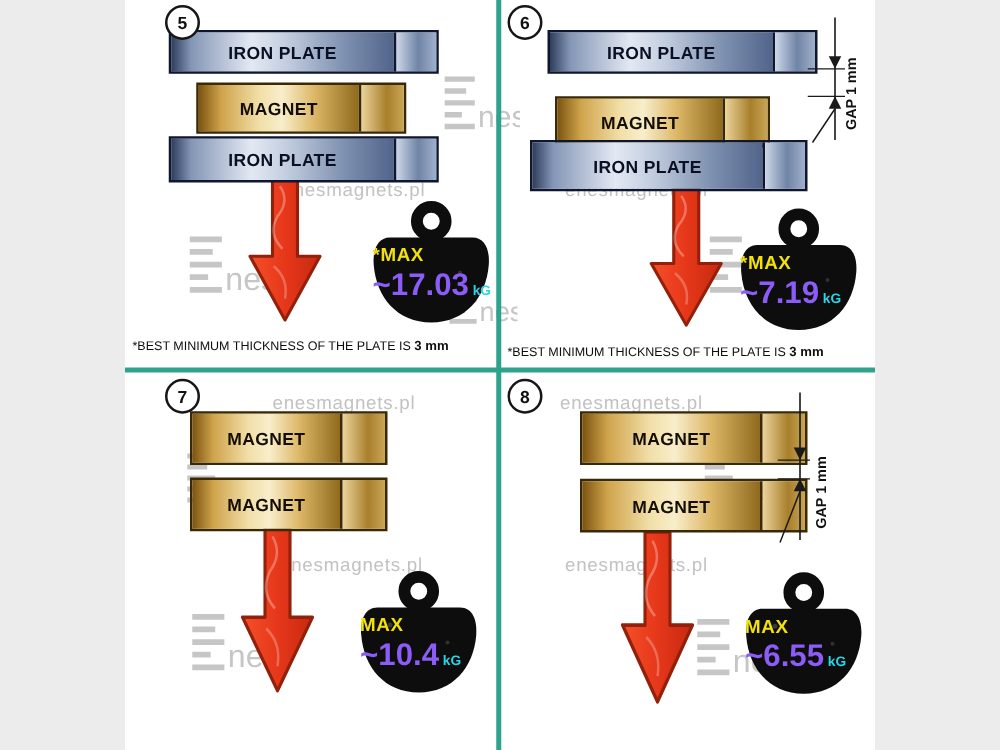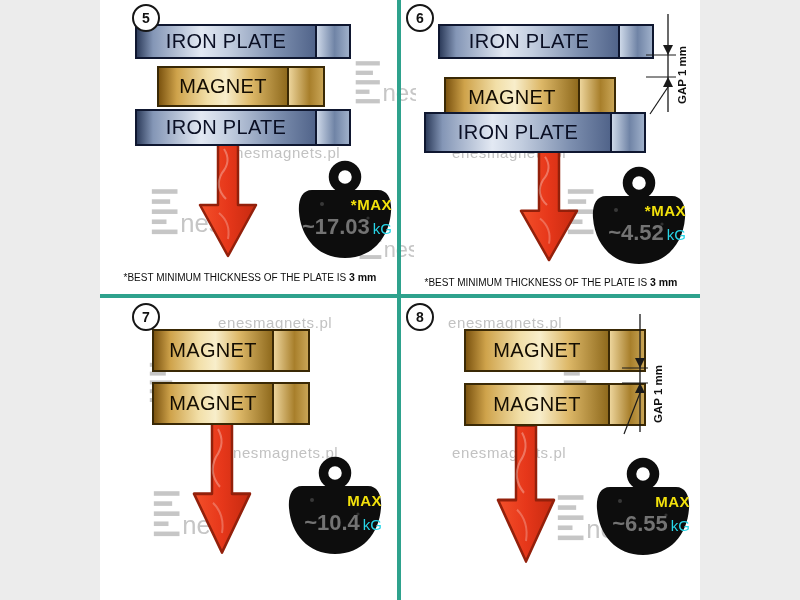--- a/index.html
+++ b/index.html
@@ -9,31 +9,31 @@
   .divider-v{position:absolute;left:397px;top:0;width:4px;height:600px;background:#2ea28d;z-index:6}
   .divider-h{position:absolute;left:100px;top:294px;width:600px;height:4px;background:#2ea28d;z-index:6}
   .badge{position:absolute;width:24px;height:24px;border:2px solid #161616;border-radius:50%;background:#fff;display:flex;align-items:center;justify-content:center;font-size:14px;font-weight:700;color:#111;z-index:5}
   .plate,.magnet{position:absolute;display:flex;z-index:3}
   .plate{border:2px solid #0f1730}
   .magnet{border:2px solid #3a2905}
   .p-main{flex:1;display:flex;align-items:center;justify-content:center;background:linear-gradient(90deg,#2e3d5c 0%,#8496b6 9%,#e3e9f3 36%,#c2cddf 52%,#7e90b0 78%,#51648a 100%)}
   .p-cap{width:32px;border-left:2px solid #0f1730;background:linear-gradient(90deg,#cdd8e8 0%,#7084a6 55%,#9fb0ca 100%)}
   .m-main{flex:1;display:flex;align-items:center;justify-content:center;background:linear-gradient(90deg,#7c5410 0%,#cfa34b 14%,#f2dfa8 38%,#f8eecb 52%,#ddb868 72%,#8f6a1d 100%)}
   .m-cap{width:34px;border-left:2px solid #3a2905;background:linear-gradient(90deg,#ecd49b 0%,#a87f2b 60%,#c9a556 100%)}
-  .layer-lbl{font-weight:400;font-size:20px;color:#0a0f24;letter-spacing:.3px;white-space:nowrap}
+  .layer-lbl{font-weight:700;font-size:14px;color:#0a0f24;letter-spacing:.3px;white-space:nowrap}
   .magnet .layer-lbl{color:#140d02}
   .arrow{position:absolute;z-index:2}
   .weight{position:absolute;z-index:5}
   .weight svg{position:absolute;left:0;top:0;width:100%;height:100%}
-  .wtxt{position:absolute;left:0;right:0;top:36px;display:flex;flex-direction:column;align-items:flex-end;gap:1px}
+  .wtxt{position:absolute;left:0;right:0;top:36px;display:flex;flex-direction:column;align-items:flex-start;gap:1px}
   .wmax{color:#f2e10c;font-weight:700;font-size:15px;letter-spacing:.5px}
   .wline{display:flex;align-items:baseline}
-  .wval{color:#737373;font-weight:700;font-size:22px}
-  .wunit{color:#27d6e8;font-weight:400;font-size:15px;margin-left:3px}
-  .footnote{position:absolute;font-size:10px;color:#0e0e0e;text-align:center;z-index:4;white-space:nowrap}
+  .wval{color:#8b5cf6;font-weight:700;font-size:25px}
+  .wunit{color:#27d6e8;font-weight:700;font-size:11px;margin-left:3px}
+  .footnote{position:absolute;font-size:10px;color:#0e0e0e;text-align:left;z-index:4;white-space:nowrap}
   .footnote b{font-size:10.5px}
   .wm-site{position:absolute;color:#c2c2c2;font-size:15px;letter-spacing:.6px;z-index:1}
   .enes{position:absolute;z-index:1}
   .gapdim{position:absolute;z-index:4}
   .gaptext{position:absolute;writing-mode:vertical-rl;transform:rotate(180deg);font-size:11.5px;font-weight:600;color:#111;z-index:4;display:flex;align-items:center;justify-content:center}
 </style>
 </head>
 <body>
 
 <div class="stage">
@@ -239,21 +239,21 @@
     <div class="weight" style="left:592px;top:166px;width:94px;height:100px">
       <svg viewBox="0 0 94 100">
         <circle cx="47" cy="17" r="11.5" fill="none" stroke="#0d0d0d" stroke-width="9.5"></circle>
         <path d="M14,30 L80,30 C90,30 94,40 93,52 C91,78 74,98 47,98 C20,98 3,78 1,52 C0,40 4,30 14,30 Z" fill="#0d0d0d"></path>
         <circle cx="24" cy="44" r="2" fill="#ffffff" opacity="0.18"></circle>
           <circle cx="70" cy="58" r="1.6" fill="#ffffff" opacity="0.15"></circle>
       </svg>
       <div class="wtxt">
         <span class="wmax">*MAX</span>
         <span class="wline">
-            <span class="wval">~4.52</span>
+            <span class="wval">~7.19</span>
             <span class="wunit">kG</span>
           </span>
       </div>
     </div>
     <div class="footnote" style="left:406px;top:276px;width:290px">
       <span>*BEST MINIMUM THICKNESS OF THE PLATE IS</span> <b>3 mm</b>
     </div>
   </section>
 
   <section>

